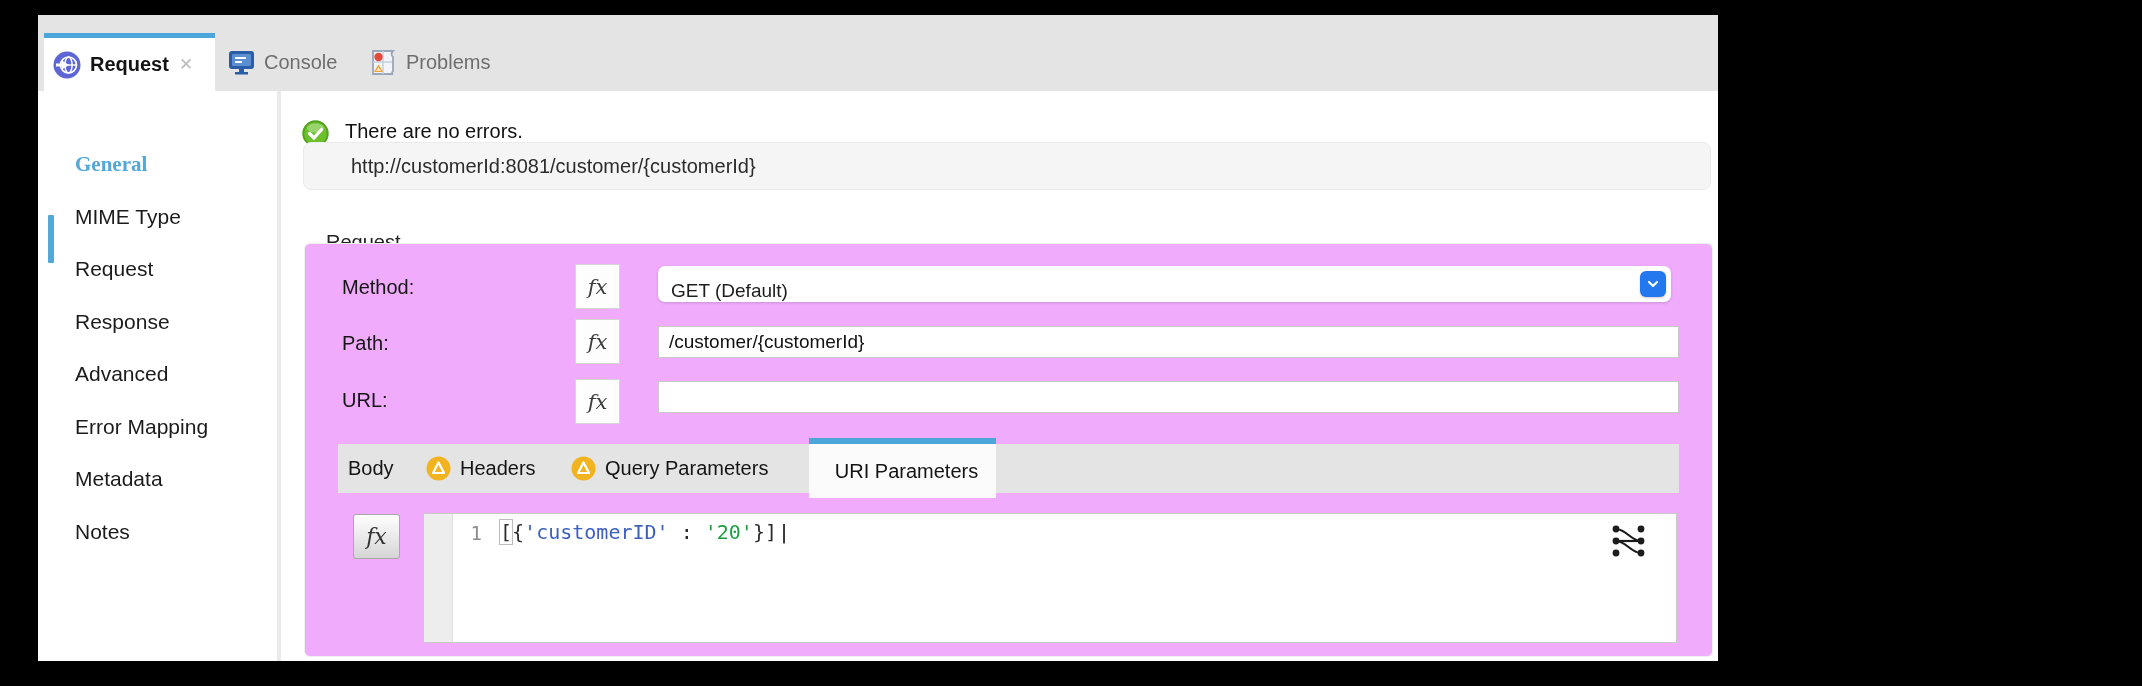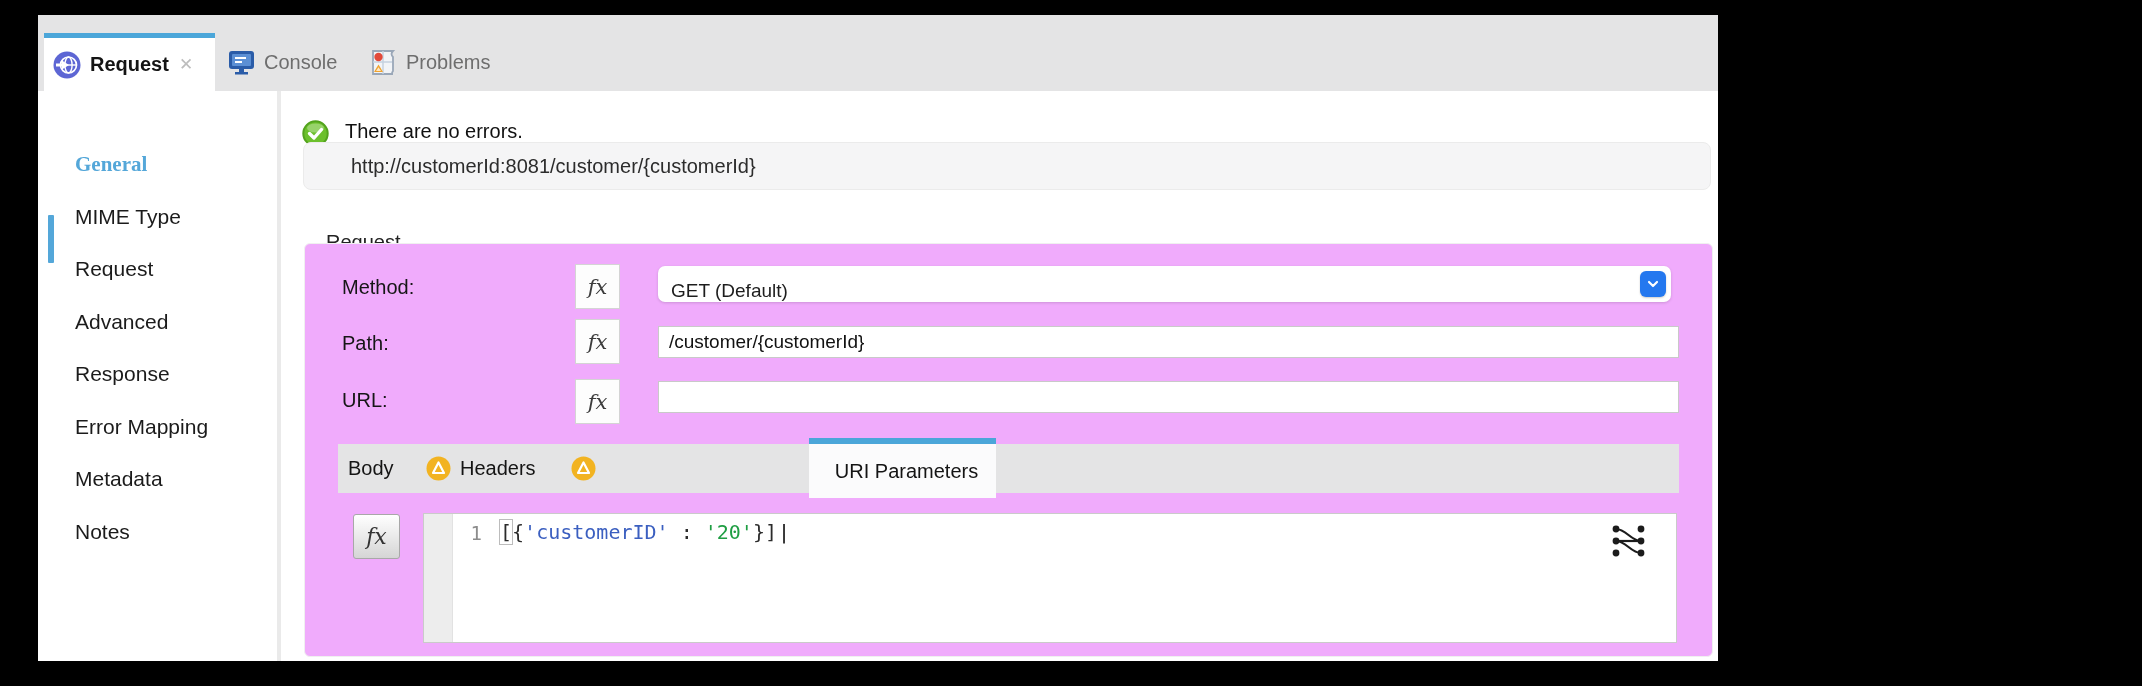--- a/index.html
+++ b/index.html
@@ -120,22 +120,22 @@
       <span class="lbl">Problems</span>
     </div>
   </div>
 
   <div class="sidebar">
     <div class="side-accent"></div>
     <div class="side-items">
       <div class="side-item active">General</div>
       <div class="side-item">MIME Type</div>
       <div class="side-item">Request</div>
+      <div class="side-item">Response</div>
       <div class="side-item">Advanced</div>
-      <div class="side-item">Response</div>
       <div class="side-item">Error Mapping</div>
       <div class="side-item">Metadata</div>
       <div class="side-item">Notes</div>
     </div>
   </div>
 
   <div class="main">
 
     <div class="status-row">
       <svg width="27" height="27" viewBox="0 0 27 27">
@@ -181,20 +181,21 @@
           </svg>
         </span>
         <div class="pt-label pt-headers">Headers</div>
 
         <span class="pt-warn warn-query">
           <svg width="25" height="25" viewBox="0 0 25 25">
             <circle cx="12.5" cy="12.5" r="12" fill="#f2b321"></circle>
             <path d="M12.5 6.5 L18 17 H7 Z" fill="none" stroke="#fff" stroke-width="2.2" stroke-linejoin="round"></path>
           </svg>
         </span>
+        <div class="pt-label pt-query">Query Parameters</div>
 
         <div class="pt-uri">URI Parameters</div>
       </div>
 
       <div class="fx-btn-editor">fx</div>
 
       <div class="editor">
         <div class="gutter"></div>
         <div class="lineno">1</div>
         <div class="codeline"><span class="tok-bracket-highlight">[</span><span>{</span><span class="tok-string-key">'customerID'</span><span> : </span><span class="tok-string-value">'20'</span><span>}]</span><span class="caret">|</span></div>

